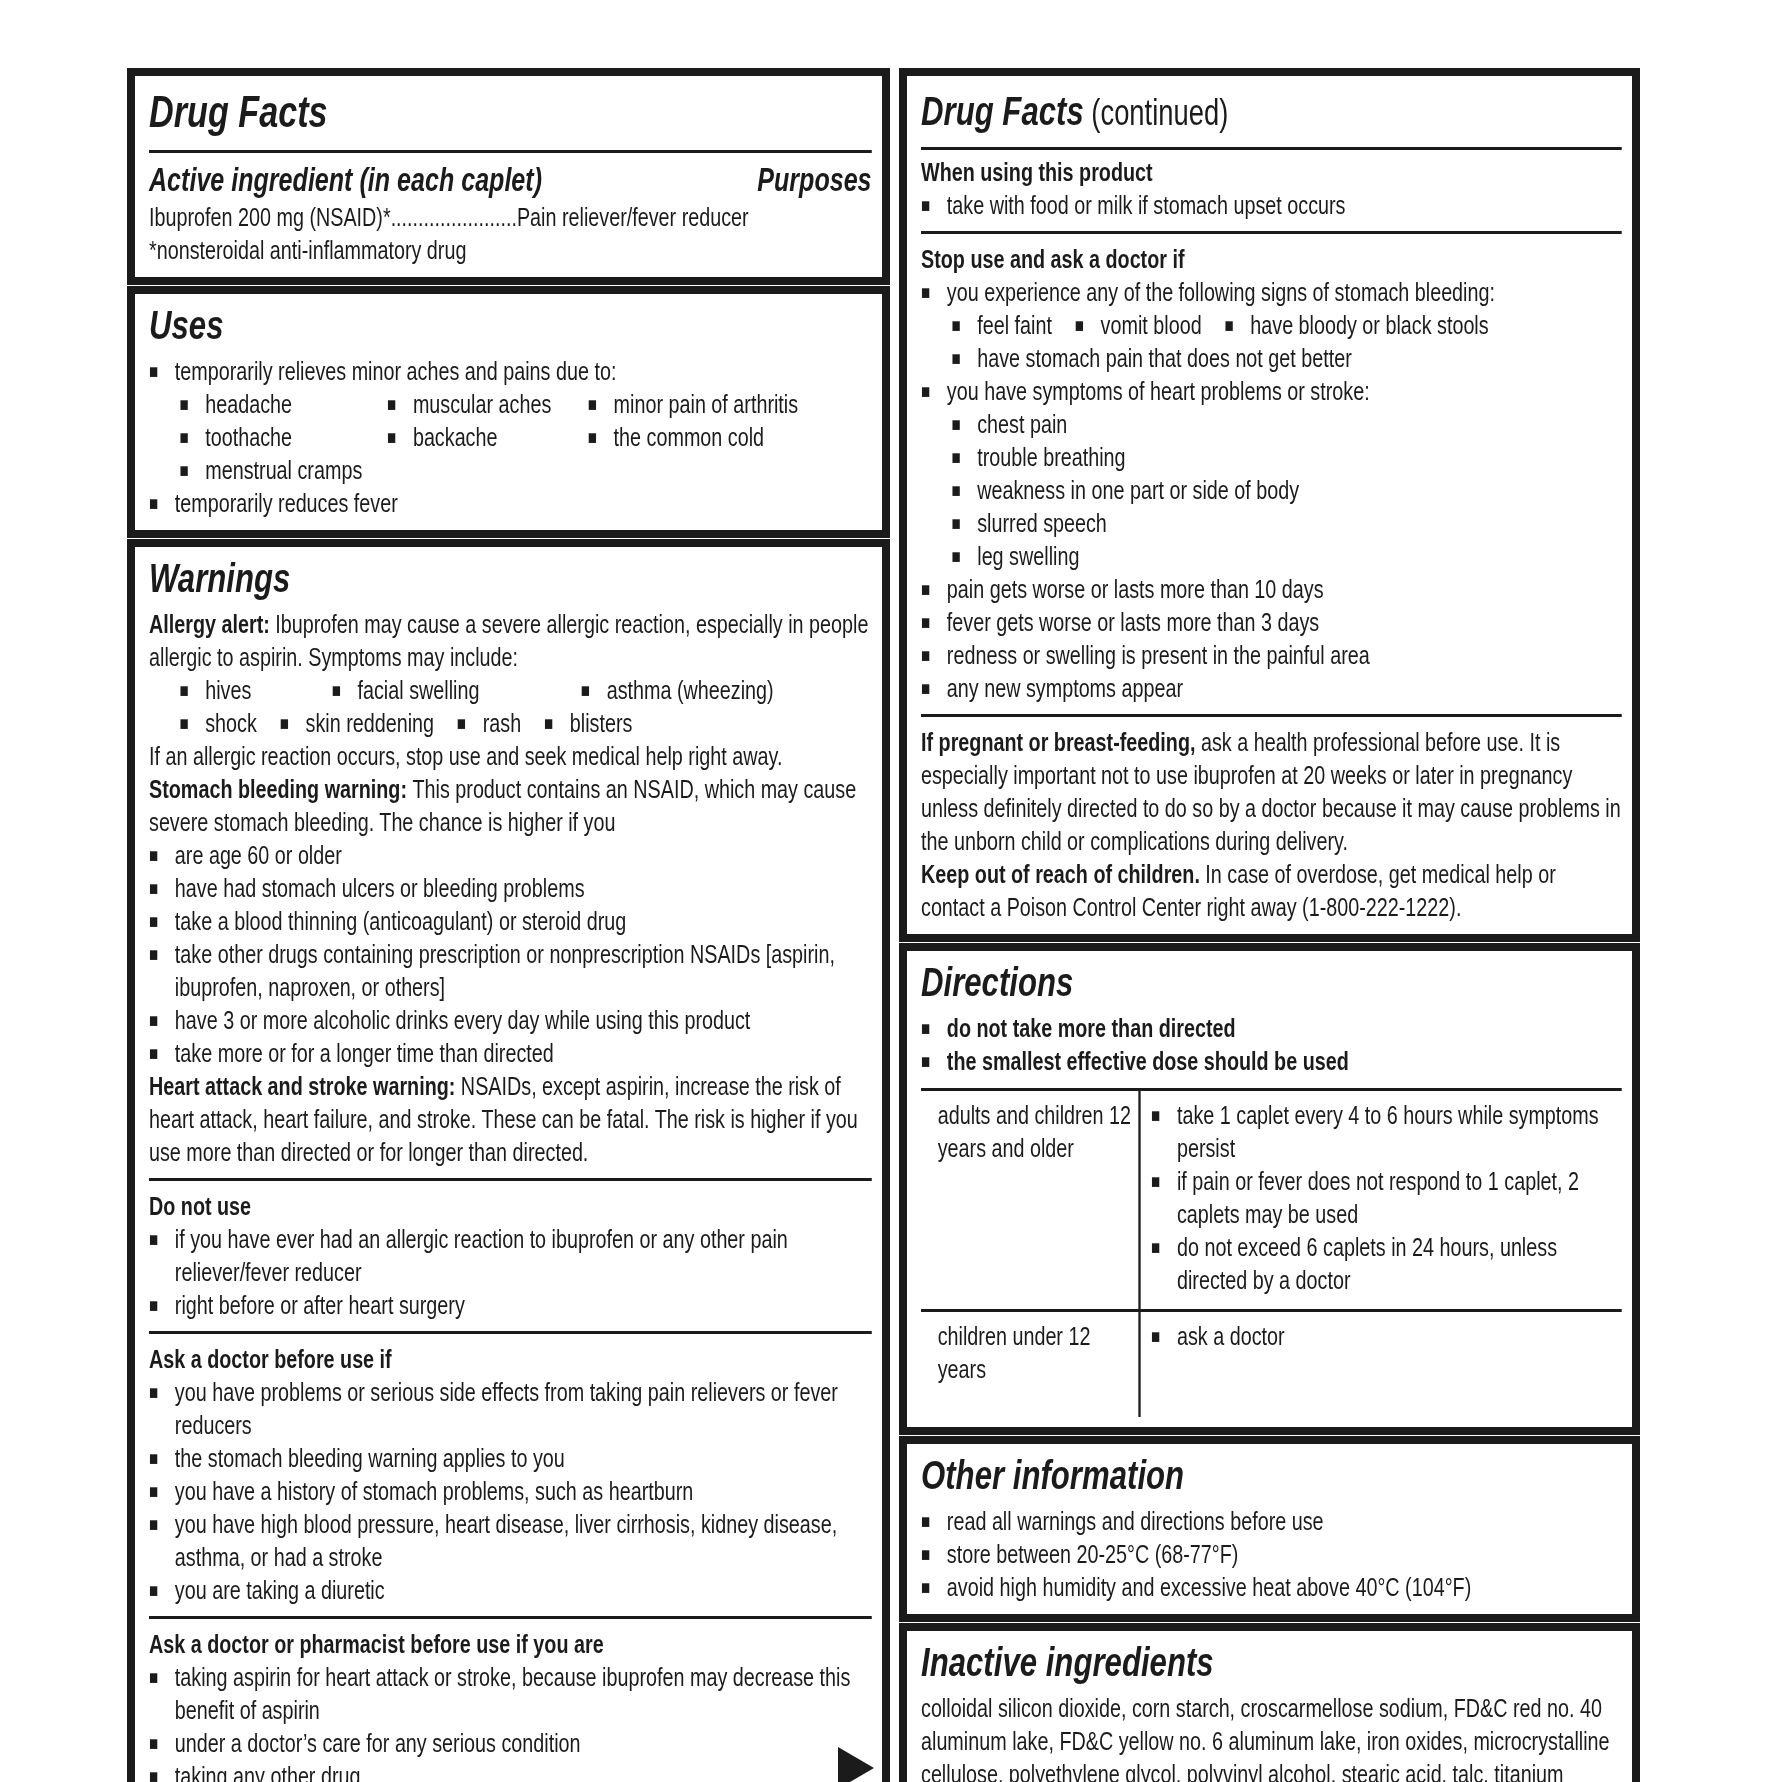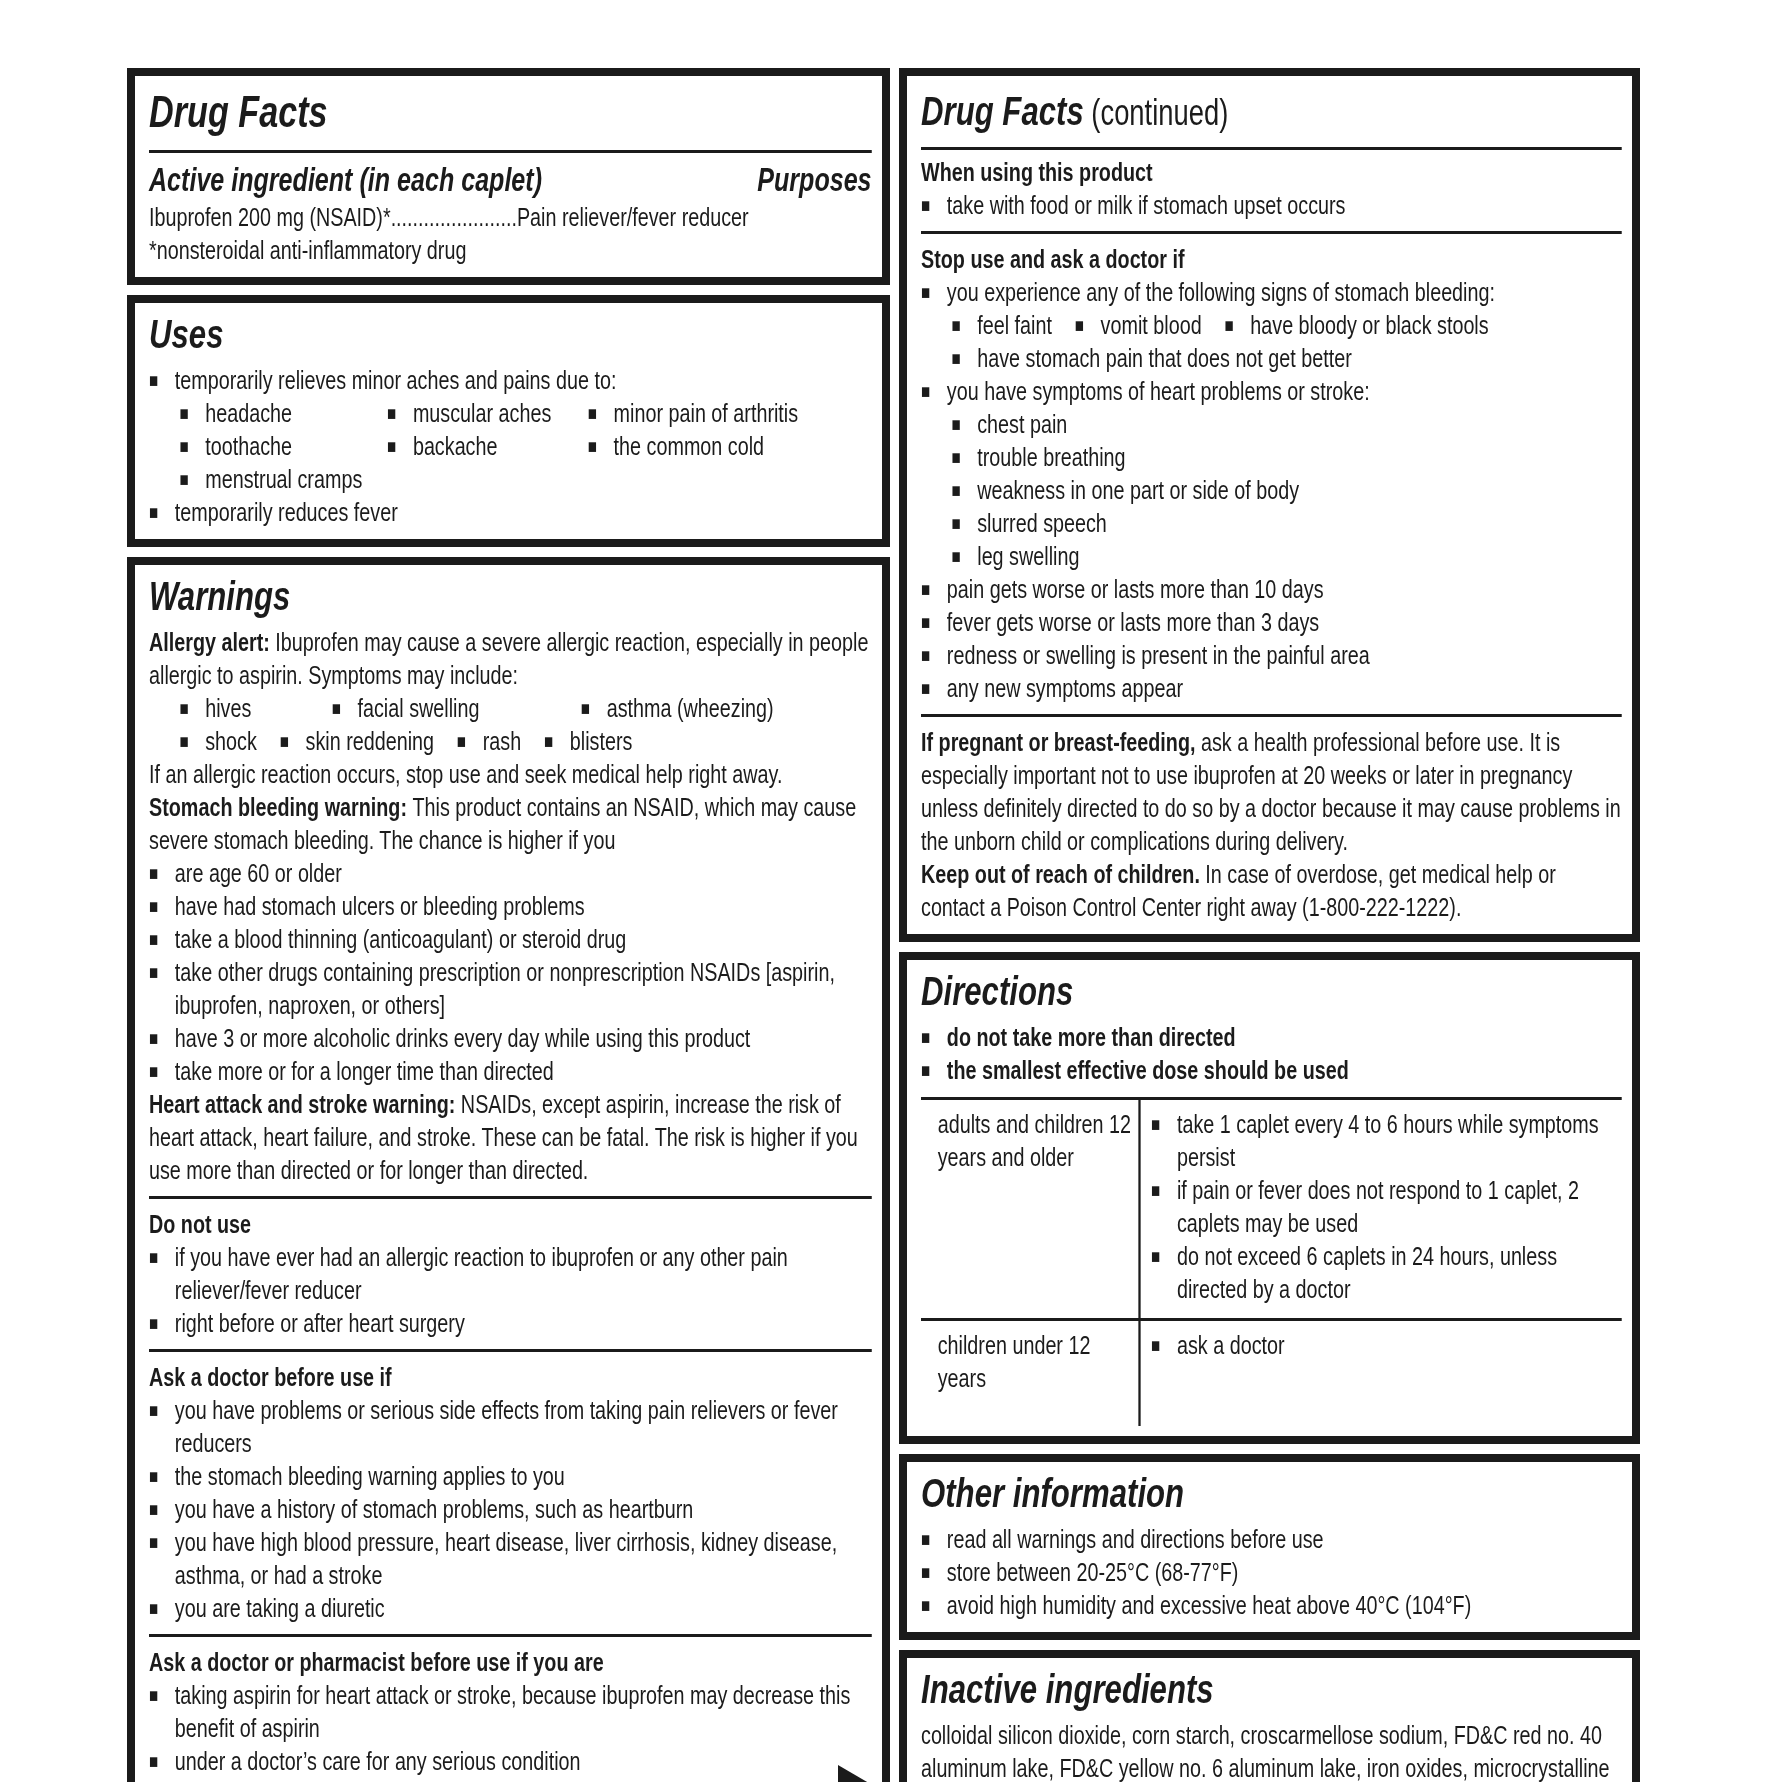--- a/index.html
+++ b/index.html
@@ -6,21 +6,21 @@
   html,body { margin:0; padding:0; }
   body {
     width:1782px; height:1782px; background:#ffffff;
     font-family:"Liberation Sans","DejaVu Sans",sans-serif;
     color:#1b1b1b; position:relative;
   }
   .label { position:absolute; left:127px; top:68px; display:flex; gap:9px; }
   .col { display:flex; flex-direction:column; }
   .col-left  { width:763px; height:1627px; }
   .col-right { width:741px; height:1627px; }
-  .box { border:8px solid #1b1b1b; background:#fff; margin-bottom:10px; padding:2px 10px 10px 14px; position:relative; }
+  .box { border:8px solid #1b1b1b; background:#fff; margin-bottom:1px; padding:2px 10px 10px 14px; position:relative; }
   .box:last-child { margin-bottom:0; }
   .grow { flex:1 1 auto; }
   
   .cz { width:131.5%; transform:scaleX(0.76); transform-origin:0 0; }
 
   .bt, .para, .subhead, .bi { font-size:26px; line-height:33px; }
   .bi { display:flex; align-items:flex-start; }
   .sq { font-size:20px; line-height:33px; flex:0 0 34px; width:34px; }
   .inline-list .bi { display:inline-flex; margin-right:30px; }
   .grid-uses    { display:grid; grid-template-columns:30% 29% 41%; }

